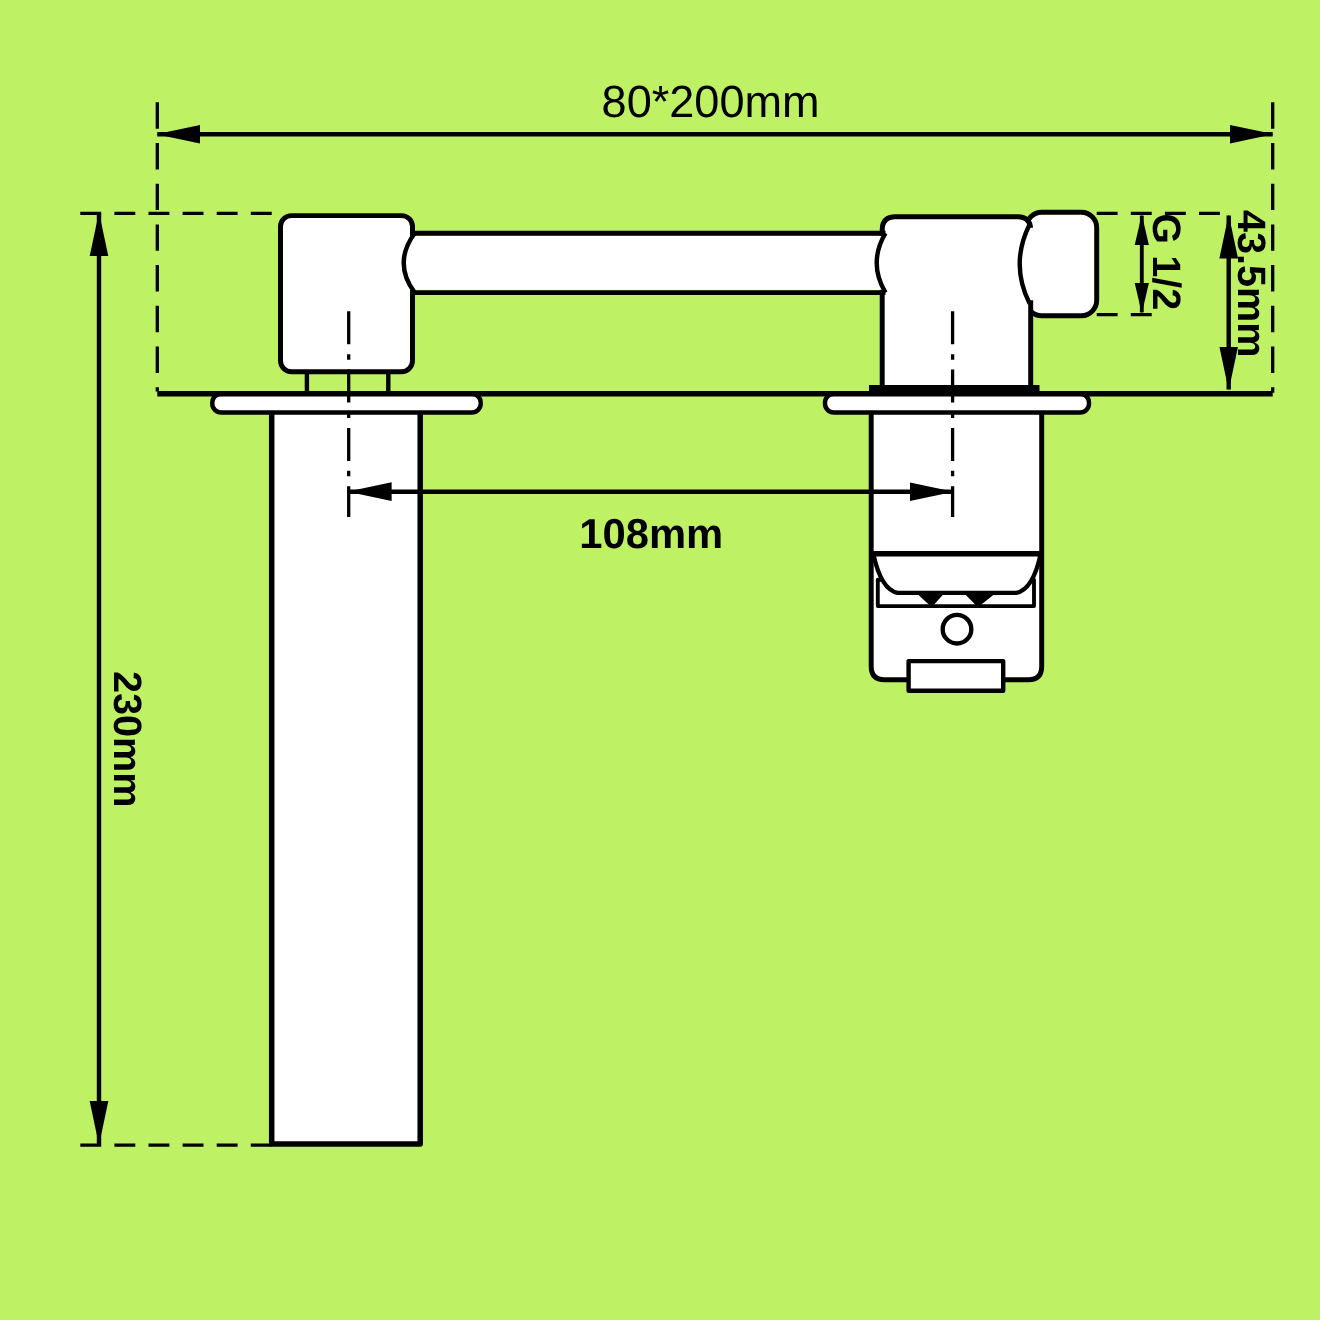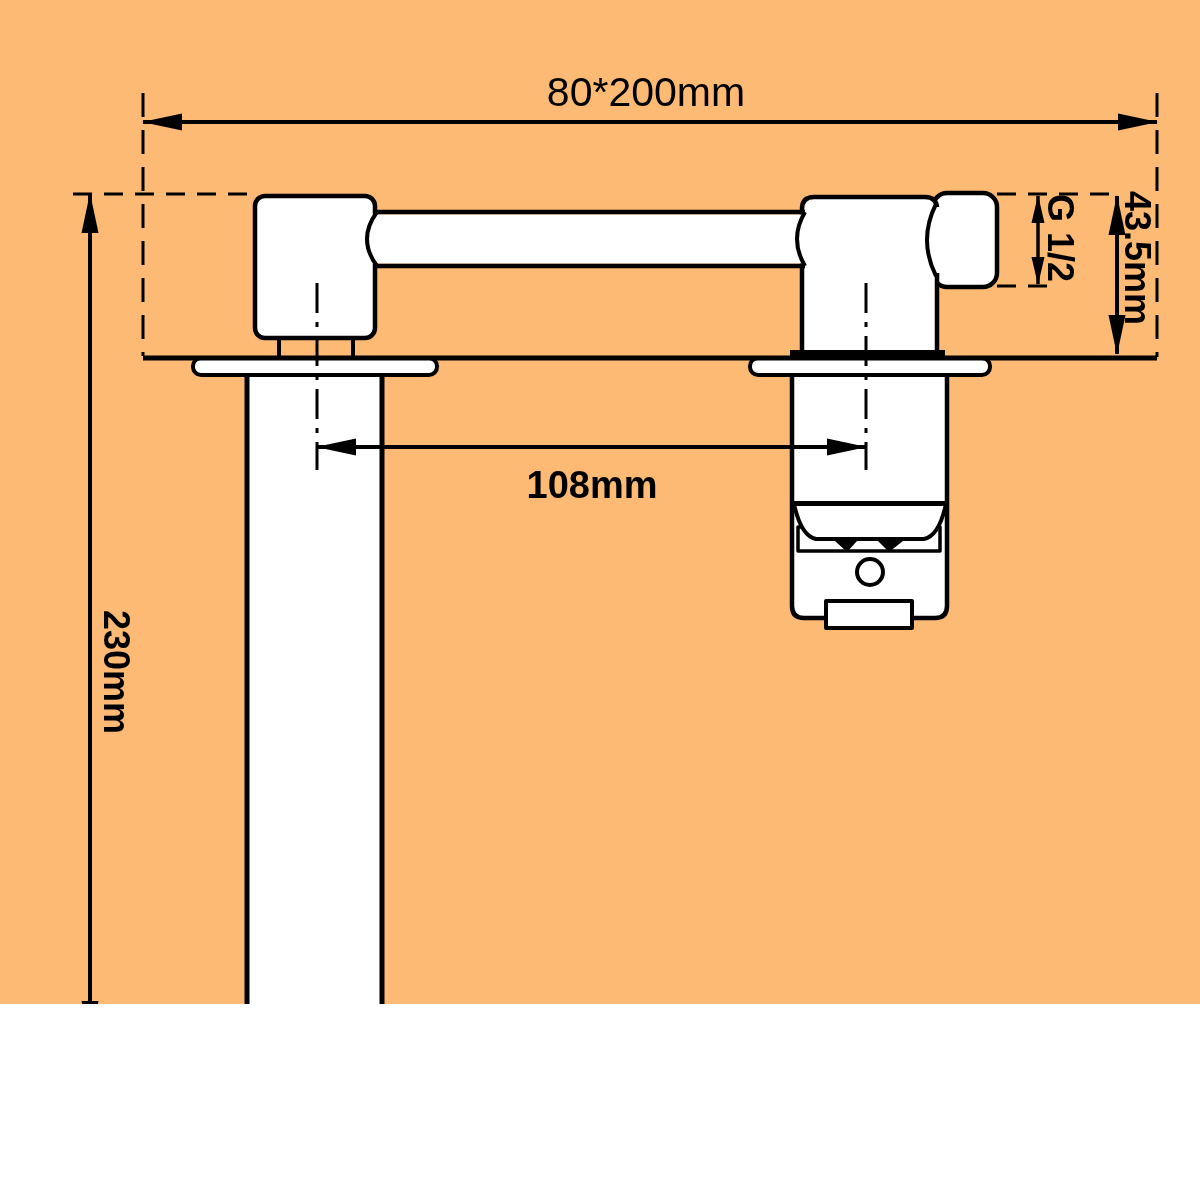--- a/index.html
+++ b/index.html
@@ -3,22 +3,22 @@
 <meta charset="utf-8">
 <style>
   html, body {
     margin: 0;
     padding: 0;
     background: #ffffff;
   }
   .canvas {
     position: relative;
     width: 1200px;
-    height: 1004px;
-    background: #fdba74;
+    height: 1200px;
+    background: #bef264;
     overflow: hidden;
   }
   svg text {
     font-family: "Liberation Sans", "DejaVu Sans", sans-serif;
     fill: #000000;
   }
   .dim-label { font-weight: bold; }
   .dim-label-light { font-weight: normal; }
   .dash  { stroke-dasharray: 24 13; stroke-width: 3; }
   .dash2 { stroke-dasharray: 19 12; stroke-width: 3; }

